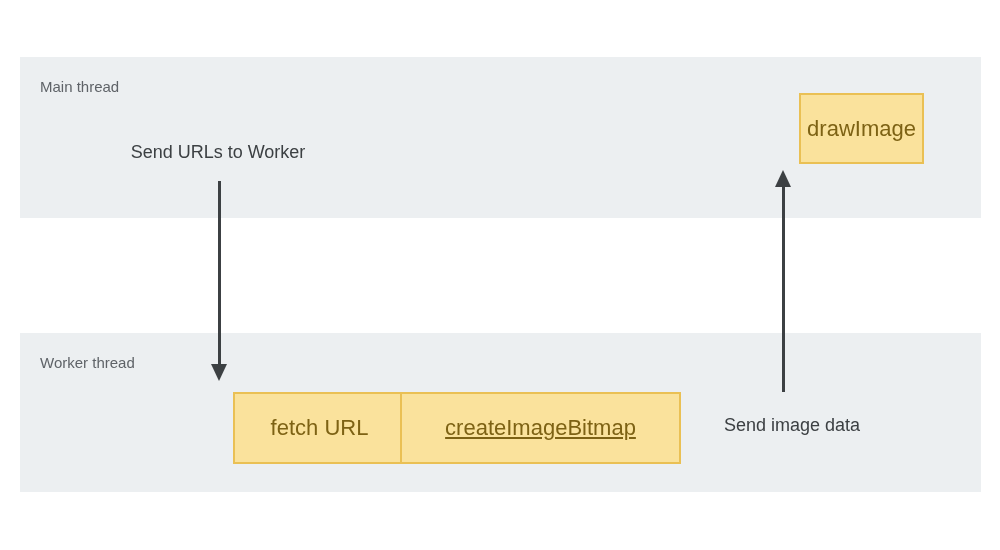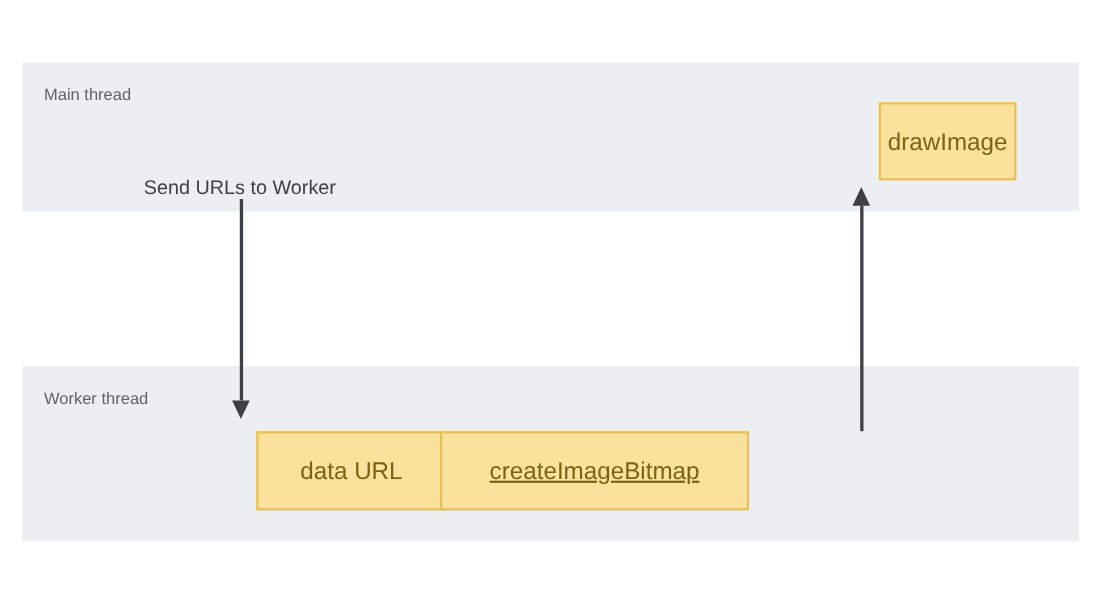--- a/index.html
+++ b/index.html
@@ -14,21 +14,21 @@
     height: 550px;
     background: #ffffff;
     overflow: hidden;
   }
   .lane {
     position: absolute;
     left: 20px;
     width: 961px;
     background: var(--lane-bg, #ECEFF1);
   }
-  .lane-main   { top: 57px;  height: 135px; }
+  .lane-main   { top: 57px;  height: 161px; }
   .lane-worker { top: 333px; height: 159px; text-align: center; }
   .lane-label {
     position: absolute;
     left: 20px;
     top: 21px;
     font-size: 15px;
     color: var(--lane-label, #5F6368);
     white-space: nowrap;
   }
   .node {
@@ -49,21 +49,20 @@
   .annotation {
     position: absolute;
     font-size: 18px;
     color: var(--annotation-text, #3C4043);
     white-space: nowrap;
   }
   .annotation-send-urls {
     left: 218px;
     top: 152px;
     transform: translate(-50%, -50%);
-    margin-top: 19px;
   }
   .annotation-send-image {
     left: 724px;
     top: 425px;
     transform: translateY(-50%);
   }
   .arrow {
     position: absolute;
     width: 16px;
     display: flex;
@@ -98,26 +97,27 @@
   <div class="lane lane-main">
     <span class="lane-label">Main thread</span>
   </div>
 
   <div class="lane lane-worker">
     <span class="lane-label">Worker thread</span>
   </div>
 
   <div class="node node-drawimage">drawImage</div>
 
-  <div class="node node-fetch-url">data URL</div>
+  <div class="node node-fetch-url">fetch URL</div>
 
   <div class="node node-createimagebitmap">createImageBitmap</div>
 
   <div class="annotation annotation-send-urls">Send URLs to Worker</div>
 
+  <div class="annotation annotation-send-image">Send image data</div>
 
   <div class="arrow arrow-down">
     <div class="arrow-line"></div>
     <div class="arrow-head-down"></div>
   </div>
 
   <div class="arrow arrow-up">
     <div class="arrow-head-up"></div>
     <div class="arrow-line"></div>
   </div>

